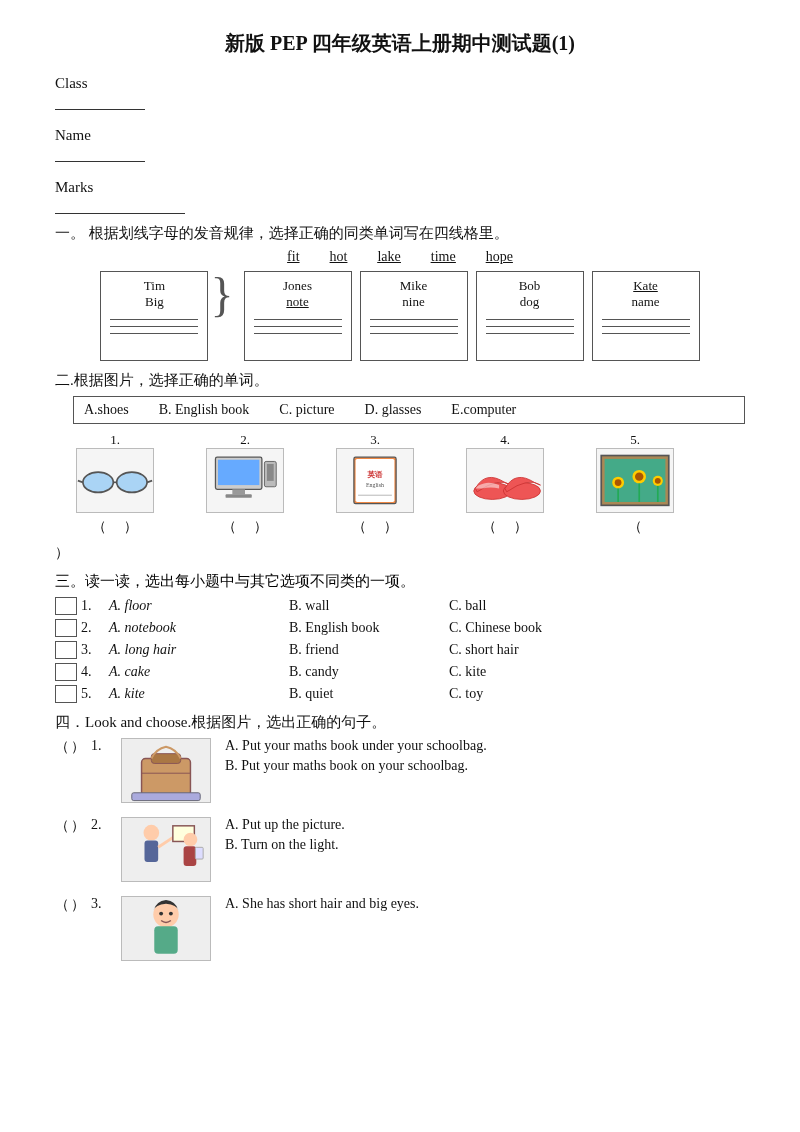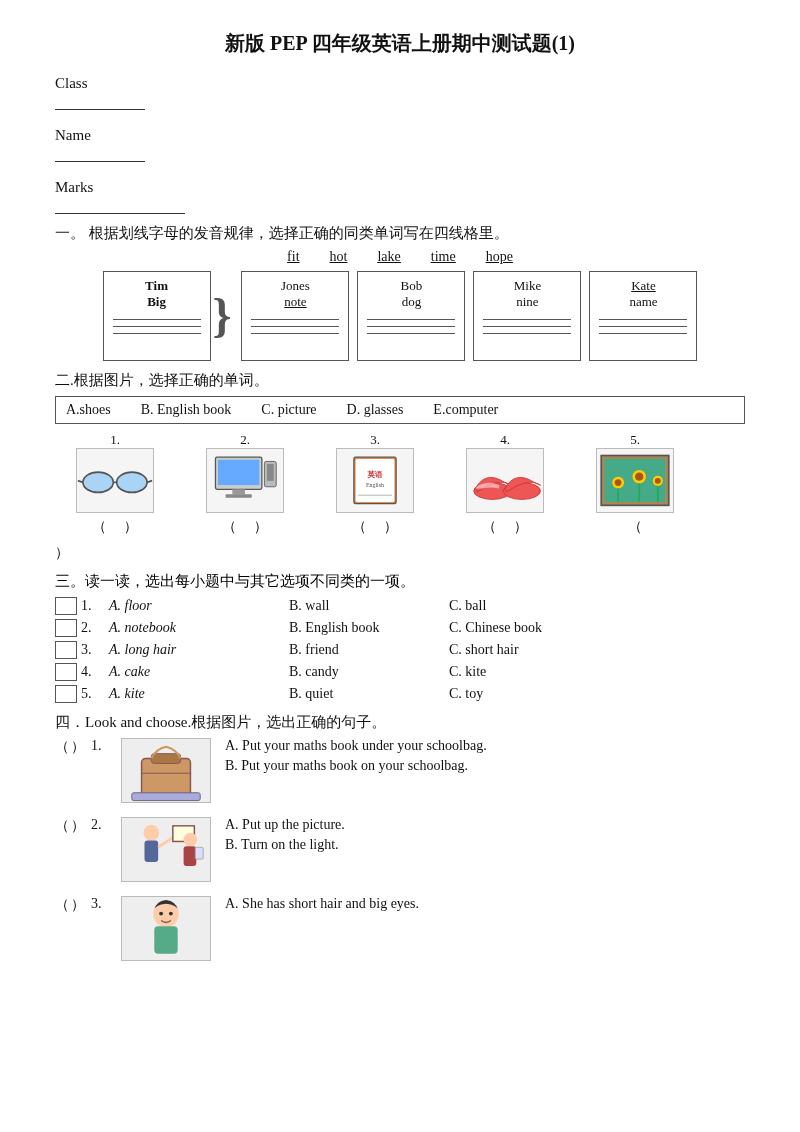--- a/index.html
+++ b/index.html
@@ -74,20 +74,21 @@
     }
     
     .sec2-options-row {
       border: 1px solid #555;
       display: flex;
       align-items: center;
       padding: 5px 10px;
       gap: 30px;
       margin-bottom: 8px;
       font-size: 14px;
+      margin-left: 18px;
     }
     .sec2-images-row {
       display: flex;
       align-items: flex-start;
       gap: 10px;
       margin-bottom: 2px;
     }
     .sec2-item {
       display: flex;
       flex-direction: column;
@@ -158,22 +159,20 @@
       color: #888;
       margin-right: 14px;
       flex-shrink: 0;
       overflow: hidden;
     }
     .sec4-options { display: flex; flex-direction: column; gap: 4px; }
     
     
     .box-group {
       display: flex;
-      align-items: center;
-      font-weight: bold;
     }
     .brace {
       font-size: 48px;
       color: #555;
       line-height: 1;
       margin: 0 2px;
     }
 
     .red-text { color: #000000; }
   </style>
@@ -223,32 +222,32 @@
       <div>Jones</div>
       <div><u>note</u></div>
     </div>
     <div class="phonics-line"></div>
     <div class="phonics-line"></div>
     <div class="phonics-line"></div>
   </div>
 
   <div class="phonics-box">
     <div class="example-words">
+      <div>Mike</div>
+      <div>nine</div>
+    </div>
+    <div class="phonics-line"></div>
+    <div class="phonics-line"></div>
+    <div class="phonics-line"></div>
+  </div>
+
+  <div class="phonics-box">
+    <div class="example-words">
       <div>Bob</div>
       <div>dog</div>
-    </div>
-    <div class="phonics-line"></div>
-    <div class="phonics-line"></div>
-    <div class="phonics-line"></div>
-  </div>
-
-  <div class="phonics-box">
-    <div class="example-words">
-      <div>Mike</div>
-      <div>nine</div>
     </div>
     <div class="phonics-line"></div>
     <div class="phonics-line"></div>
     <div class="phonics-line"></div>
   </div>
 
   <div class="phonics-box">
     <div class="example-words">
       <div><u>Kate</u></div>
       <div>name</div>

